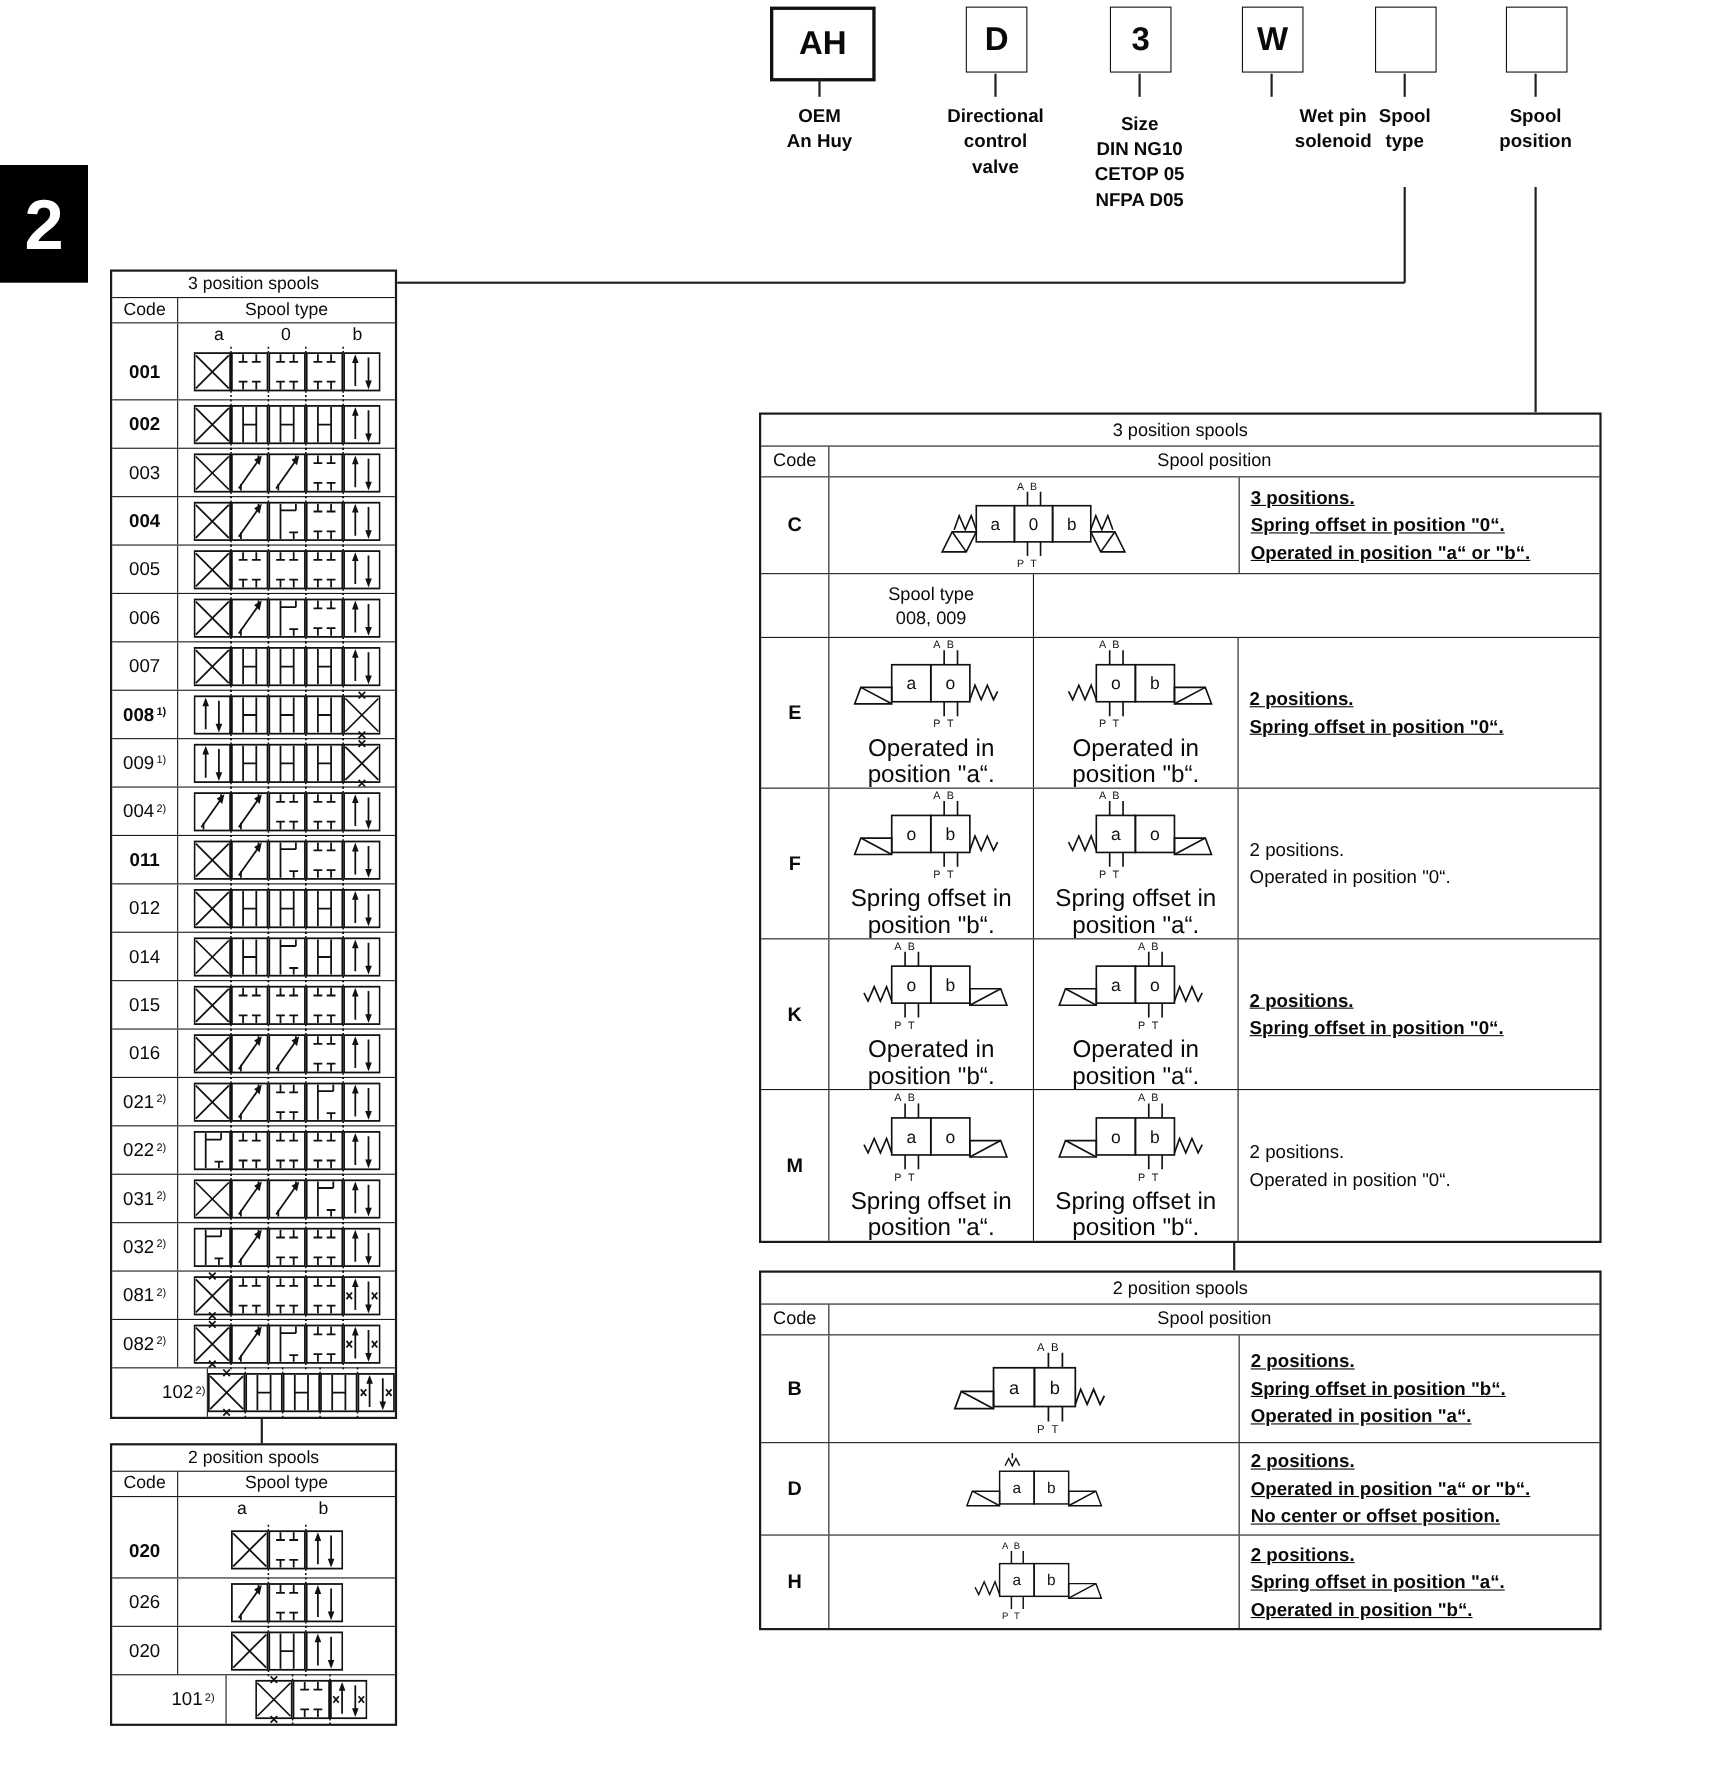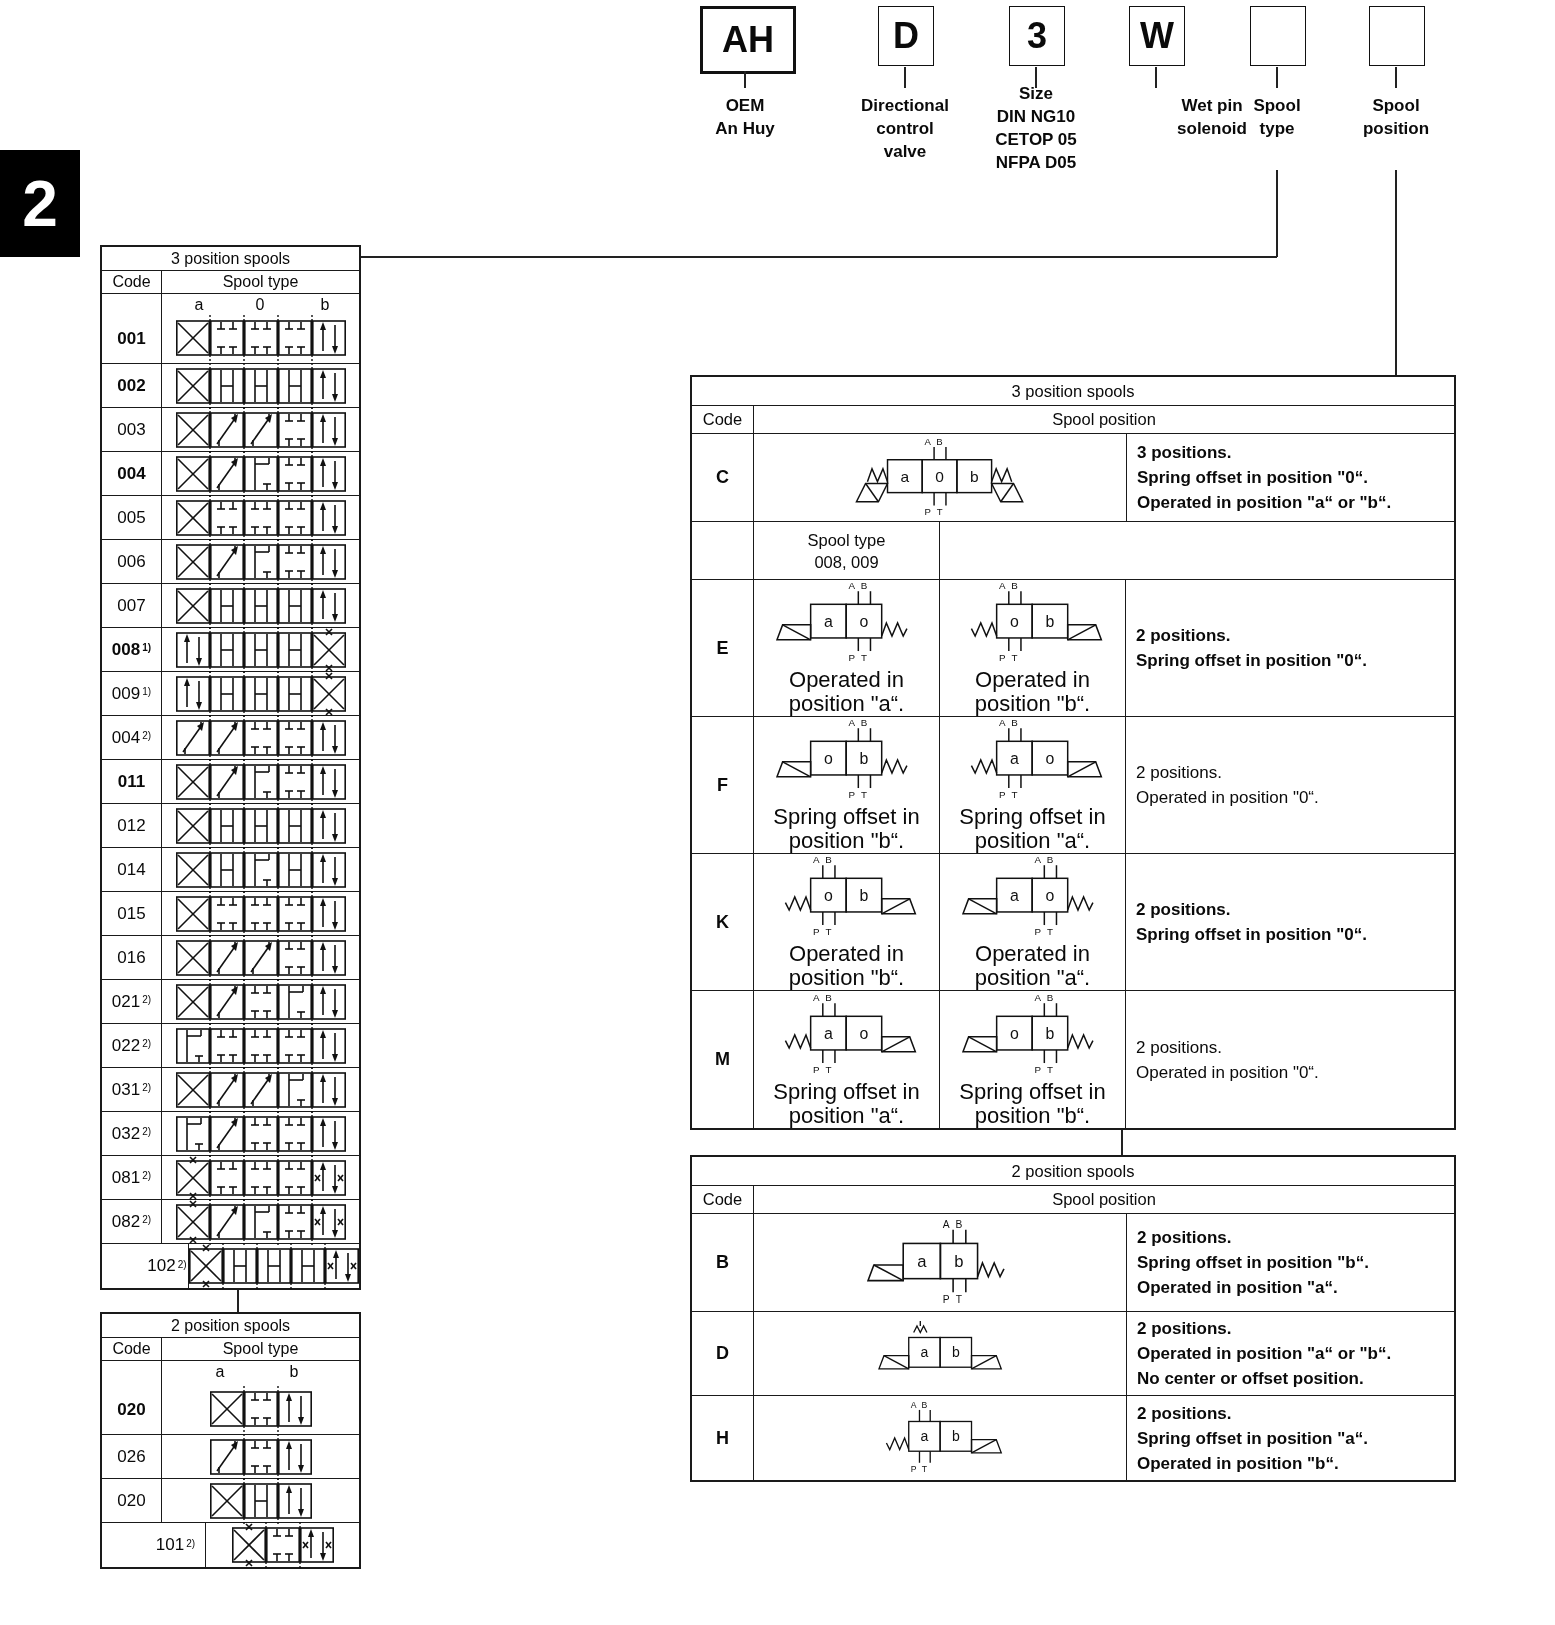--- a/index.html
+++ b/index.html
@@ -2,21 +2,21 @@
 <html><head>
 <meta charset="utf-8">
 <style>
   html,body{margin:0;padding:0;background:#fff;}
   .page{position:relative;width:1555px;height:1625px;background:#fff;overflow:hidden;
         font-family:"Liberation Sans","DejaVu Sans",sans-serif;color:#0a0a0a;}
   .tab2{position:absolute;left:0;top:150px;width:80px;height:107px;background:#000;color:#fff;
         display:flex;align-items:center;justify-content:center;font-size:64px;font-weight:bold;}
   
   .codebox{position:absolute;top:6px;border:1.6px solid #111;background:#fff;
-           display:flex;align-items:center;justify-content:center;font-weight:bold;font-size:36px;}
+           display:flex;align-items:center;justify-content:center;font-weight:bold;font-size:30px;}
   .codebox.heavy{border-width:3.2px;}
   .stem{position:absolute;width:1.6px;background:#222;}
   .toplabel{position:absolute;text-align:center;font-weight:bold;font-size:17px;line-height:23px;width:160px;}
   .connector{position:absolute;background:#222;}
   
   .ltable{position:absolute;left:100px;width:261px;border:2px solid #1a1a1a;background:#fff;box-sizing:border-box;}
   .lt-title{height:23px;border-bottom:1.6px solid #1a1a1a;display:flex;align-items:center;justify-content:center;font-size:16px;}
   .lt-head{display:flex;height:22px;border-bottom:1.6px solid #1a1a1a;font-size:16px;}
   .lt-head .c1{width:60px;border-right:1.6px solid #1a1a1a;display:flex;align-items:center;justify-content:center;box-sizing:border-box;}
   .lt-head .c2{flex:1;display:flex;align-items:center;justify-content:center;}
@@ -41,21 +41,21 @@
   .rt-head .c2{flex:1;display:flex;align-items:center;justify-content:center;}
   .rrow{display:flex;border-bottom:1.6px solid #1a1a1a;box-sizing:border-box;}
   .rrow:last-child{border-bottom:none;}
   .r-code{width:62px;border-right:1.6px solid #1a1a1a;display:flex;align-items:center;justify-content:center;
           font-weight:bold;font-size:18px;box-sizing:border-box;}
   .r-cell{border-right:1.6px solid #1a1a1a;display:flex;flex-direction:column;align-items:center;justify-content:center;box-sizing:border-box;}
   .r-sym1,.r-sym2{width:186px;}
   .r-symwide{width:373px;}
   .r-desc{flex:1;display:flex;flex-direction:column;justify-content:center;padding:4px 8px 4px 10px;
           font-size:17px;line-height:25px;box-sizing:border-box;}
-  .r-desc.bold{font-weight:bold;}
+  .r-desc.bold{font-weight:bold;text-decoration:underline;}
   .caption{font-size:22px;line-height:24px;text-align:center;margin-top:2px;}
   .subhead{font-size:16.5px;line-height:22px;text-align:center;}
   svg{display:block;}
 </style>
 </head>
 <body>
 
 <div class="page">
 
   <div class="tab2">
@@ -77,21 +77,21 @@
       <div class="stem" style="left: 904.2px; top: 67px; height: 21px;"></div>
       <div class="toplabel" style="left: 825px; top: 94px;">
         <div>Directional</div>
         <div>control</div>
         <div>valve</div>
       </div>
       <div class="codebox" style="left: 1009px; width: 54px; height: 58px;">
         <span>3</span>
       </div>
       <div class="stem" style="left: 1035.2px; top: 67px; height: 21px;"></div>
-      <div class="toplabel" style="left: 956px; top: 82px;">
+      <div class="toplabel" style="left: 956px; top: 101px;">
         <div>Size</div>
         <div>DIN NG10</div>
         <div>CETOP 05</div>
         <div>NFPA D05</div>
       </div>
       <div class="codebox" style="left: 1129px; width: 54px; height: 58px;">
         <span>W</span>
       </div>
       <div class="stem" style="left: 1155.2px; top: 67px; height: 21px;"></div>
       <div class="toplabel" style="left: 1132px; top: 94px;">

